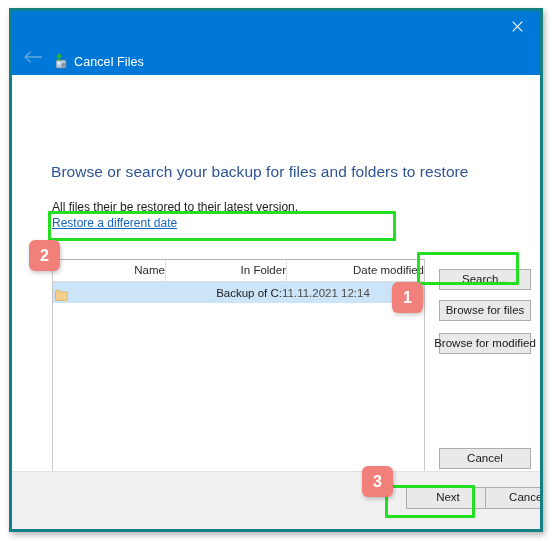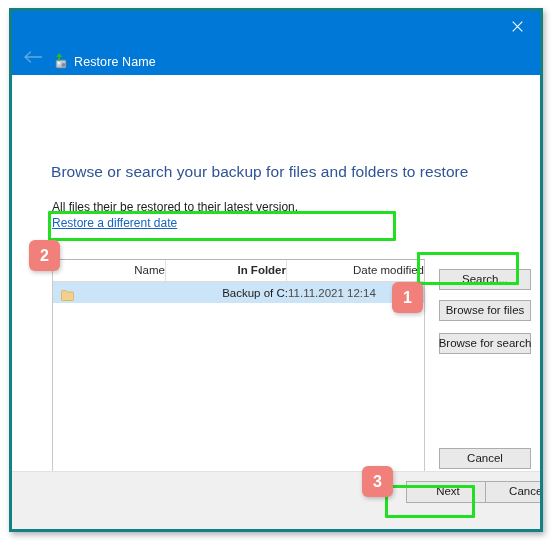--- a/index.html
+++ b/index.html
@@ -157,30 +157,30 @@
     font-size: 11.5px;
     color: #2b2b2b;
     line-height: 20px;
     padding-left: 8px;
     box-sizing: border-box;
     border-right: 1px solid #e2e2e2;
     overflow: hidden;
     white-space: nowrap;
   }
   .col-name   { width: 113px; }
-  .col-folder { width: 121px; font-weight: bold; }
+  .col-folder { width: 121px; }
   .col-date   { width: 137px; border-right: none; }
 
   .list-rows { position: relative; }
   .row {
     display: flex;
     align-items: center;
     height: 21px;
     background: #cce4f7;
-    padding-left: 8px;
+    padding-left: 2px;
     box-sizing: border-box;
   }
   .folder-icon {
     width: 13px;
     height: 11px;
     flex: 0 0 auto;
     margin-right: 9px;
   }
   .row-name {
     font-size: 11.5px;
@@ -228,21 +228,21 @@
     position: absolute;
     left: 0;
     right: 0;
     bottom: 0;
     height: 57px;
     background: #f0f0f0;
     border-top: 1px solid #e2e2e2;
   }
   .foot-btn {
     position: absolute;
-    top: 9px;
+    top: 15px;
     width: 84px;
     height: 22px;
   }
   .b-next   { left: 394px; }
   .b-cancel { left: 473px; }
 
   
   .hl {
     position: absolute;
     border: 3px solid #22e021;
@@ -299,21 +299,21 @@
         <div class="app-icon">
           <svg width="18" height="18" viewBox="0 0 18 18" aria-hidden="true">
             <rect x="4" y="7" width="10" height="8" rx="1" fill="#b9c7d6" stroke="#5b7894" stroke-width="0.8"></rect>
             <rect x="5.5" y="8.5" width="3" height="3" fill="#e8eef5"></rect>
             <circle cx="11.5" cy="12" r="2" fill="#7c8fa3"></circle>
             <rect x="6.2" y="1" width="2" height="7" fill="#2db52d"></rect>
             <path d="M7.2 0 L10.4 4 L4 4 Z" fill="#2db52d"></path>
           </svg>
         </div>
 
-        <div class="title-text">Restore Name</div>
+        <div class="title-text">Cancel Files</div>
       </div>
 
       <div class="win-body">
 
         <div class="heading">Browse or search your backup for files and folders to restore</div>
 
         <div class="subtext">All files their be restored to their latest version.</div>
 
         <div class="datelink">Restore a different date</div>
 
@@ -333,21 +333,21 @@
                 </svg>
               </span>
               <span class="row-name">Backup of C:</span>
               <span class="row-date">11.11.2021 12:14</span>
             </div>
           </div>
         </div>
 
         <button class="btn side-btn b-search">Search...</button>
         <button class="btn side-btn b-files">Browse for files</button>
-        <button class="btn side-btn b-folders">Browse for search</button>
+        <button class="btn side-btn b-folders">Browse for modified</button>
         <button class="btn side-btn b-remove">Cancel</button>
         <button class="btn side-btn b-removeall">Remove all</button>
 
         <div class="footer">
           <button class="btn foot-btn b-next">Next</button>
           <button class="btn foot-btn b-cancel">Cancel</button>
         </div>
 
       </div>
     </div>

